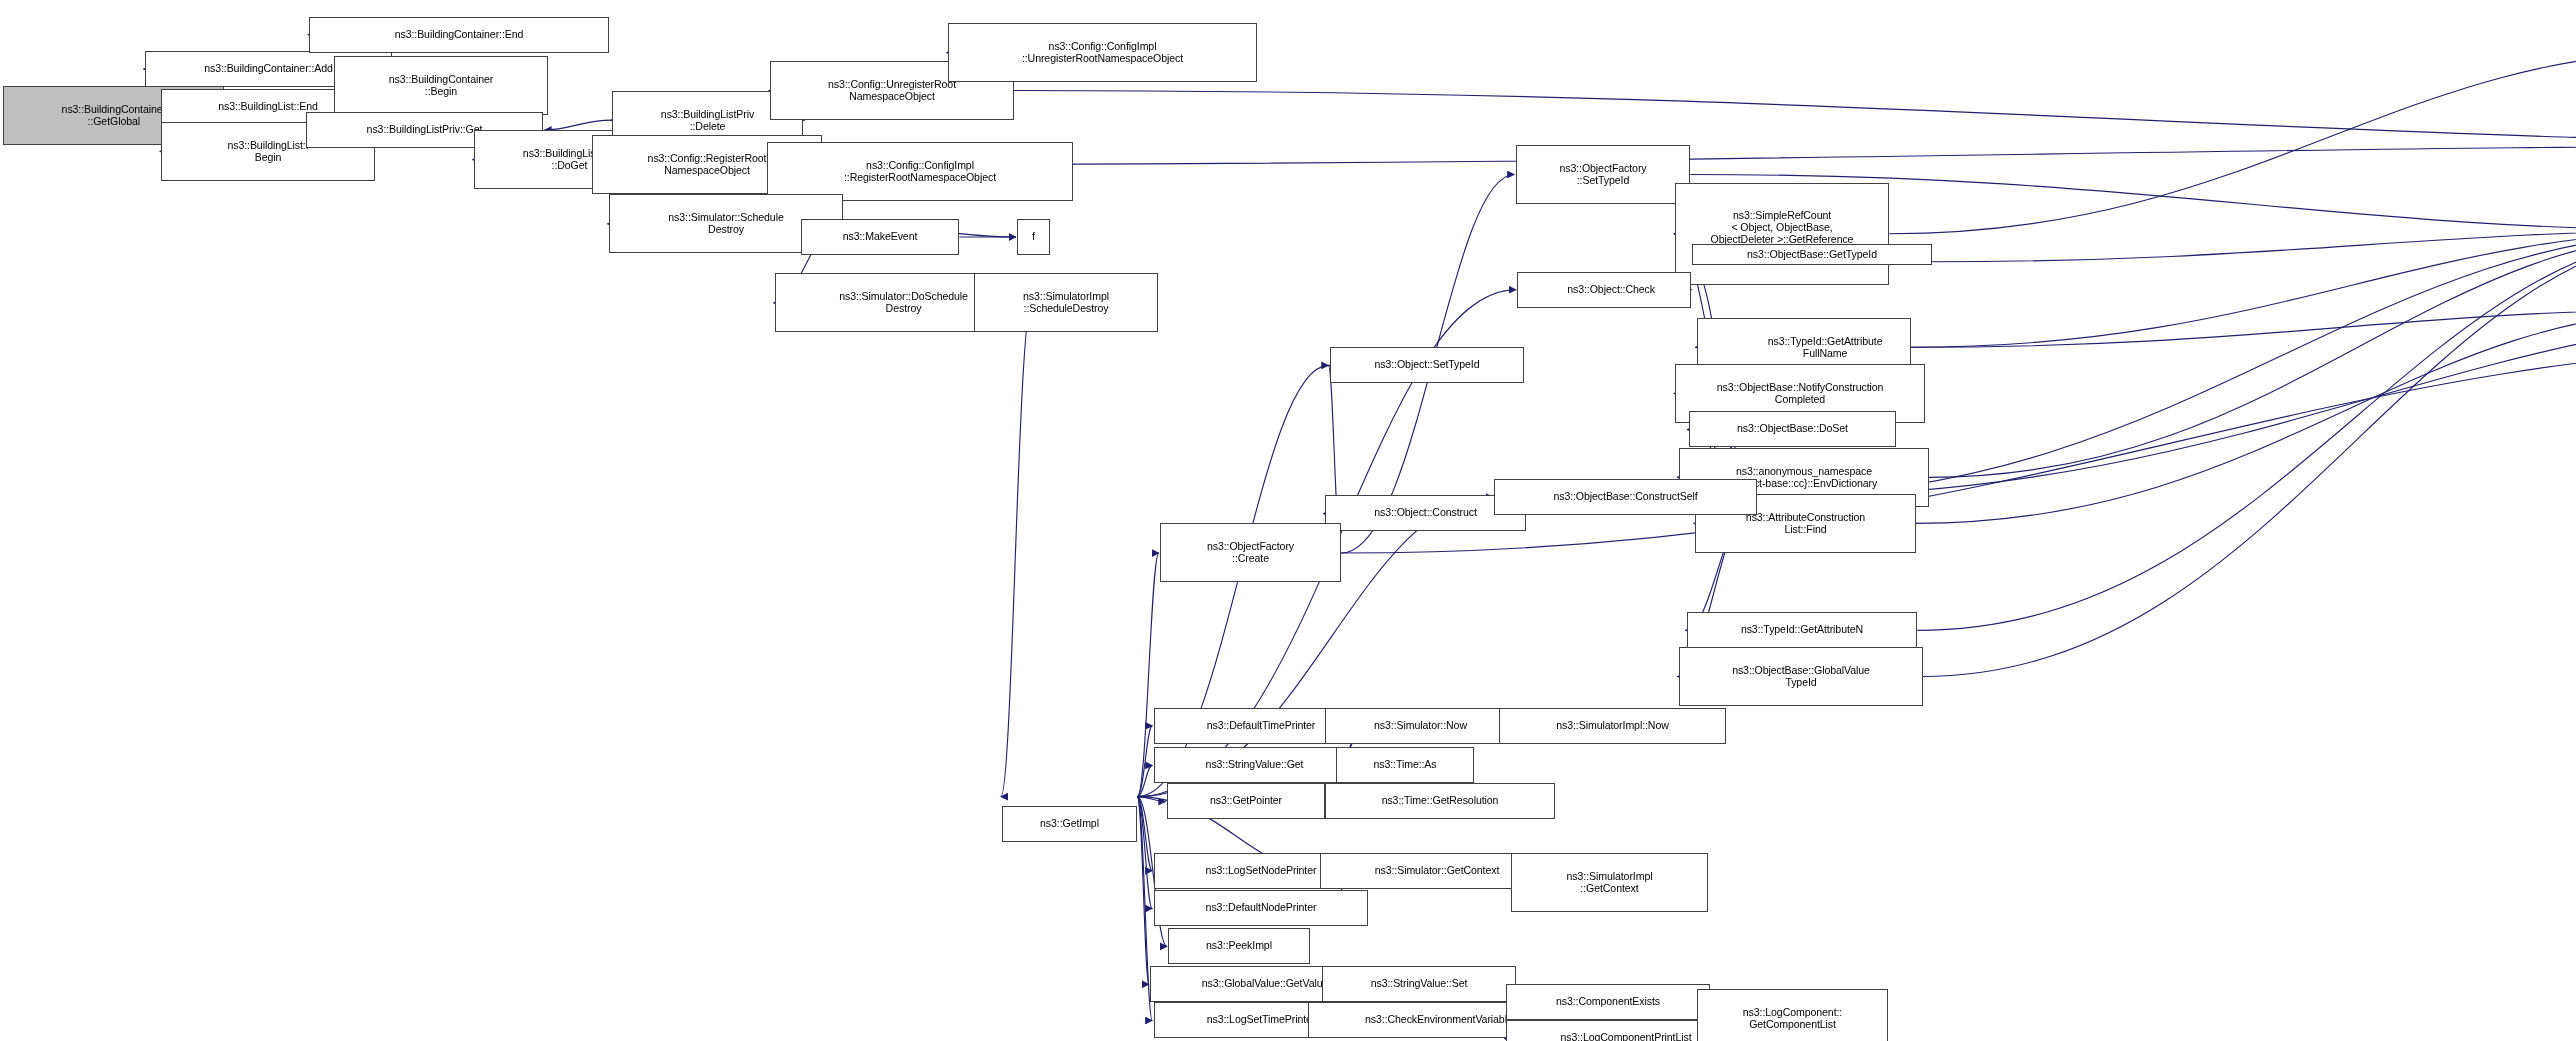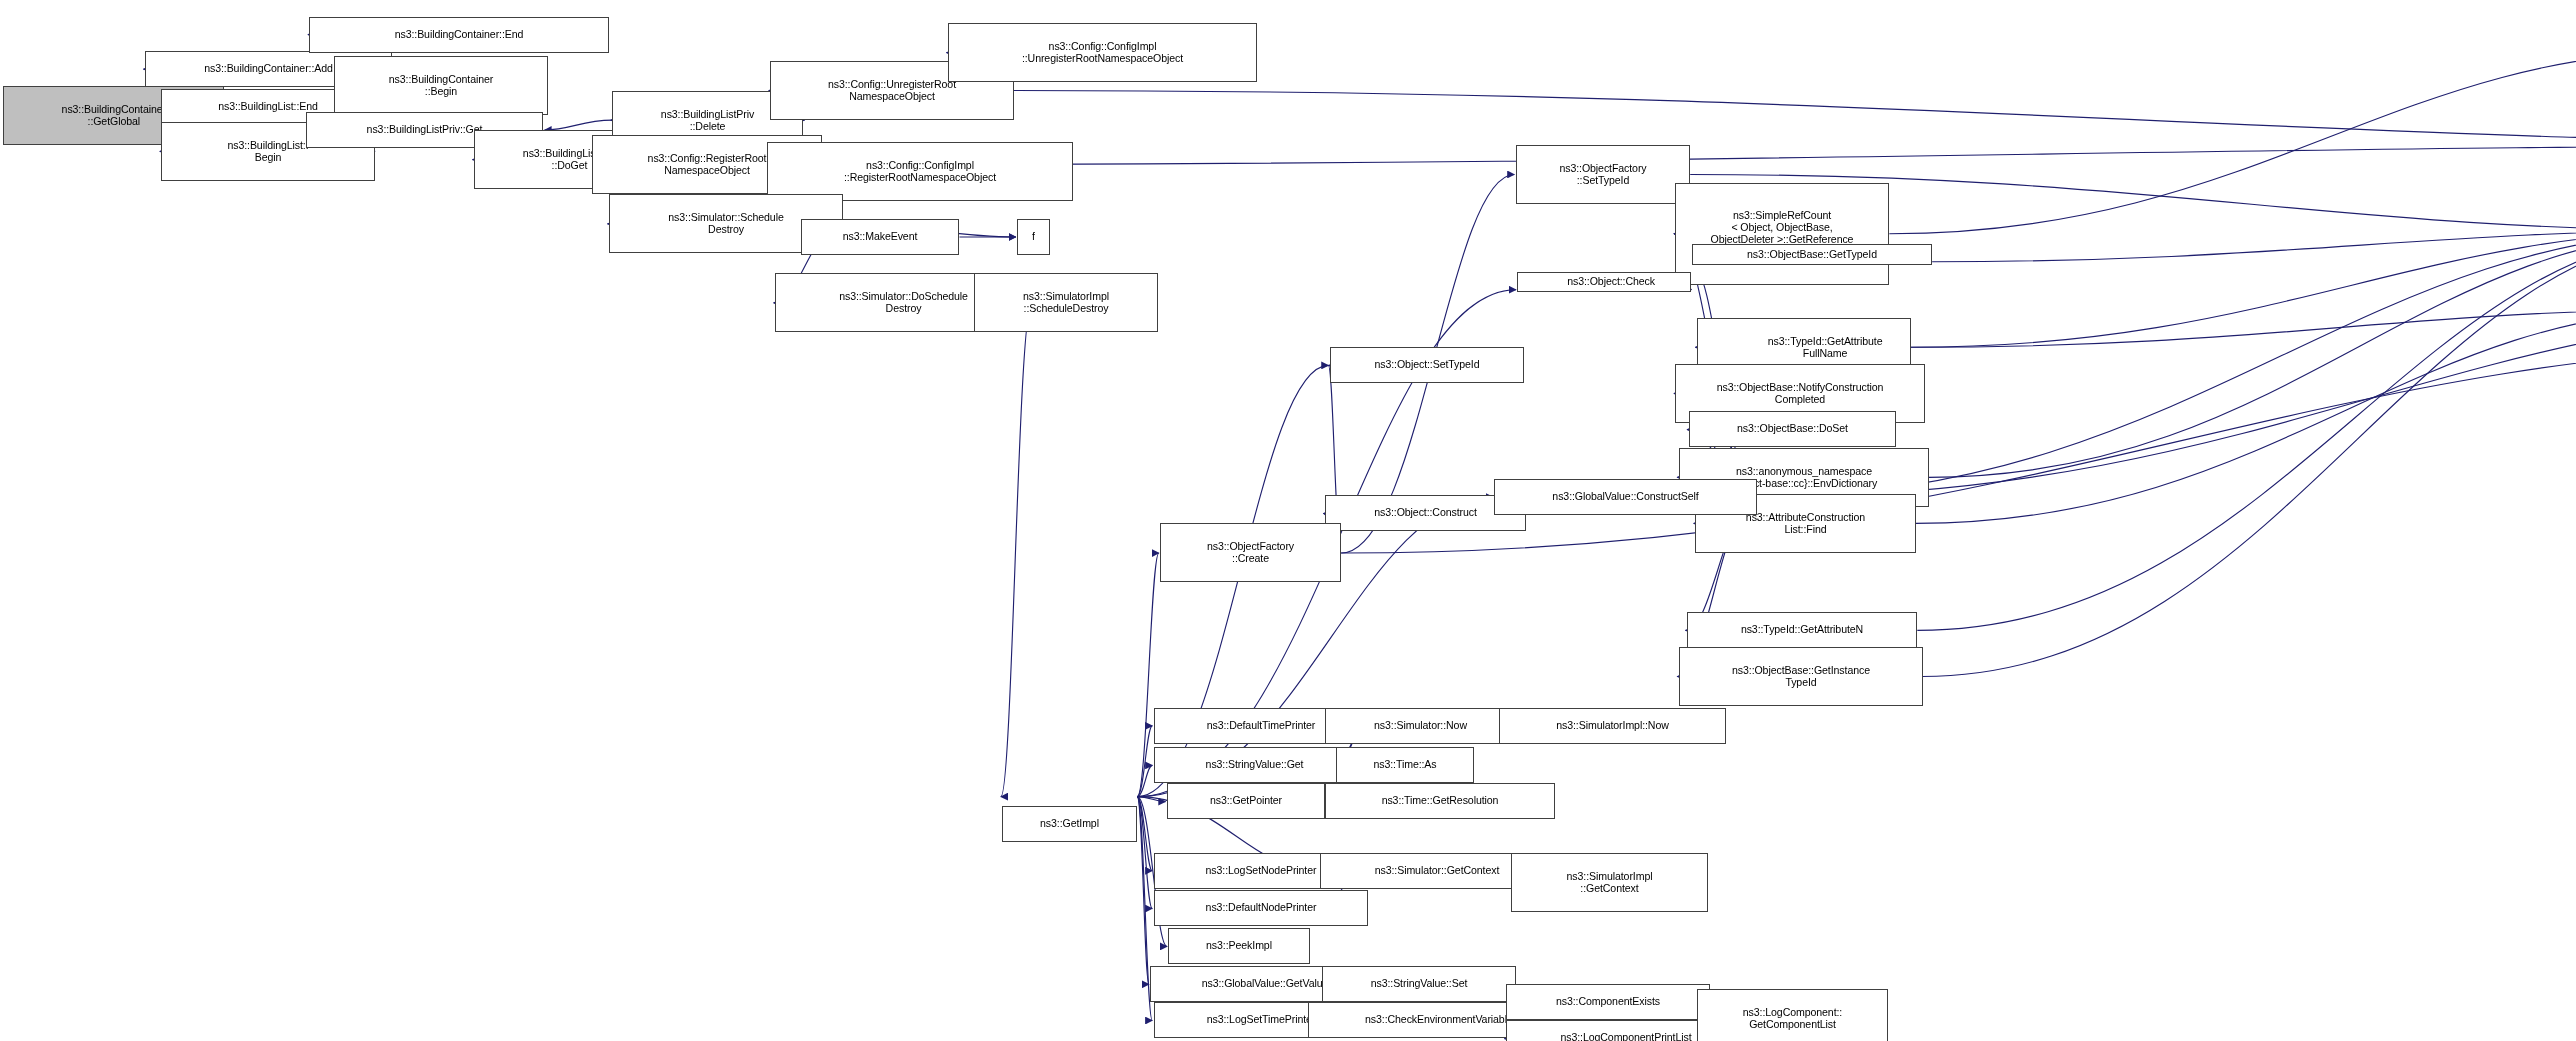--- a/index.html
+++ b/index.html
@@ -186,37 +186,37 @@
 Destroy</span></div>
       <div class="node" style="left: 974px; top: 273px; width: 184px; height: 59px;"><span class="node-label">ns3::SimulatorImpl
 ::ScheduleDestroy</span></div>
       <div class="node" style="left: 1516px; top: 145px; width: 174px; height: 59px;"><span class="node-label">ns3::ObjectFactory
 ::SetTypeId</span></div>
       <div class="node" style="left: 1675px; top: 183px; width: 214px; height: 102px;"><span class="node-label">ns3::SimpleRefCount
 &lt; Object, ObjectBase,
  ObjectDeleter &gt;::GetReference
 Count</span></div>
       <div class="node" style="left: 1692px; top: 244px; width: 240px; height: 21px;"><span class="node-label">ns3::ObjectBase::GetTypeId</span></div>
-      <div class="node" style="left: 1517px; top: 272px; width: 174px; height: 20px; padding-left: 17px;"><span class="node-label">ns3::Object::Check</span></div>
+      <div class="node" style="left: 1517px; top: 272px; width: 174px; height: 36px; padding-left: 17px;"><span class="node-label">ns3::Object::Check</span></div>
       <div class="node" style="left: 1697px; top: 318px; width: 214px; height: 59px; padding-left: 45px;"><span class="node-label">ns3::TypeId::GetAttribute
 FullName</span></div>
       <div class="node" style="left: 1675px; top: 364px; width: 250px; height: 59px;"><span class="node-label">ns3::ObjectBase::NotifyConstruction
 Completed</span></div>
       <div class="node" style="left: 1689px; top: 411px; width: 207px; height: 36px;"><span class="node-label">ns3::ObjectBase::DoSet</span></div>
       <div class="node" style="left: 1679px; top: 448px; width: 250px; height: 59px;"><span class="node-label">ns3::anonymous_namespace
 {object-base::cc}::EnvDictionary</span></div>
       <div class="node" style="left: 1695px; top: 494px; width: 221px; height: 59px;"><span class="node-label">ns3::AttributeConstruction
 List::Find</span></div>
       <div class="node" style="left: 1330px; top: 347px; width: 194px; height: 36px;"><span class="node-label">ns3::Object::SetTypeId</span></div>
       <div class="node" style="left: 1325px; top: 495px; width: 201px; height: 36px;"><span class="node-label">ns3::Object::Construct</span></div>
-      <div class="node" style="left: 1494px; top: 479px; width: 263px; height: 36px;"><span class="node-label">ns3::GlobalValue::ConstructSelf</span></div>
+      <div class="node" style="left: 1494px; top: 479px; width: 263px; height: 36px;"><span class="node-label">ns3::ObjectBase::ConstructSelf</span></div>
       <div class="node" style="left: 1160px; top: 523px; width: 181px; height: 59px;"><span class="node-label">ns3::ObjectFactory
 ::Create</span></div>
       <div class="node" style="left: 1687px; top: 612px; width: 230px; height: 36px;"><span class="node-label">ns3::TypeId::GetAttributeN</span></div>
-      <div class="node" style="left: 1679px; top: 647px; width: 244px; height: 59px;"><span class="node-label">ns3::ObjectBase::GetInstance
+      <div class="node" style="left: 1679px; top: 647px; width: 244px; height: 59px;"><span class="node-label">ns3::ObjectBase::GlobalValue
 TypeId</span></div>
       <div class="node" style="left: 1154px; top: 708px; width: 214px; height: 36px;"><span class="node-label">ns3::DefaultTimePrinter</span></div>
       <div class="node" style="left: 1325px; top: 708px; width: 191px; height: 36px;"><span class="node-label">ns3::Simulator::Now</span></div>
       <div class="node" style="left: 1499px; top: 708px; width: 227px; height: 36px; justify-content: center;"><span class="node-label">ns3::SimulatorImpl::Now</span></div>
       <div class="node" style="left: 1154px; top: 747px; width: 201px; height: 36px;"><span class="node-label">ns3::StringValue::Get</span></div>
       <div class="node" style="left: 1336px; top: 747px; width: 138px; height: 36px;"><span class="node-label">ns3::Time::As</span></div>
       <div class="node" style="left: 1002px; top: 778px; width: 135px; height: 36px; margin-top: 28px;"><span class="node-label">ns3::GetImpl</span></div>
       <div class="node" style="left: 1167px; top: 783px; width: 158px; height: 36px;"><span class="node-label">ns3::GetPointer</span></div>
       <div class="node" style="left: 1325px; top: 783px; width: 230px; height: 36px;"><span class="node-label">ns3::Time::GetResolution</span></div>
       <div class="node" style="left: 1154px; top: 853px; width: 214px; height: 36px;"><span class="node-label">ns3::LogSetNodePrinter</span></div>

